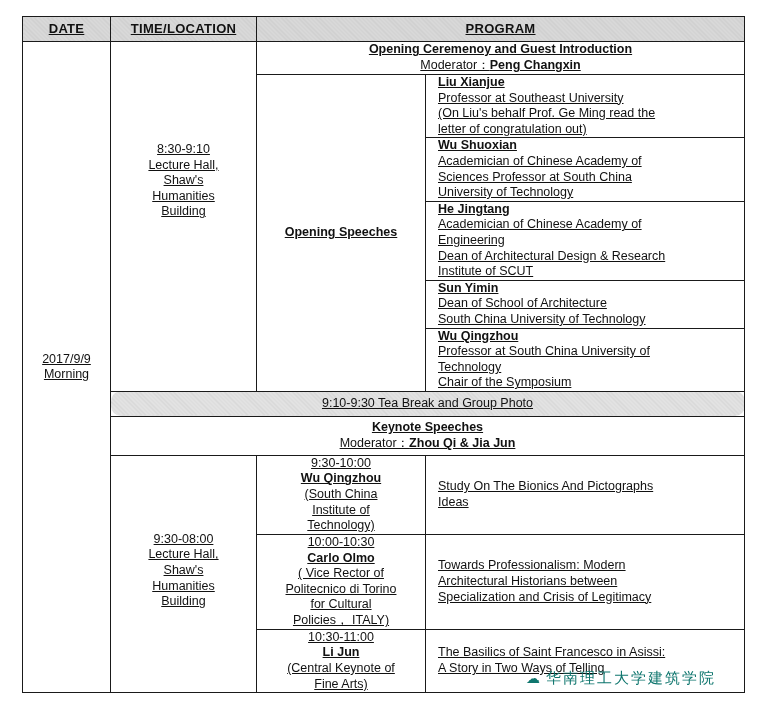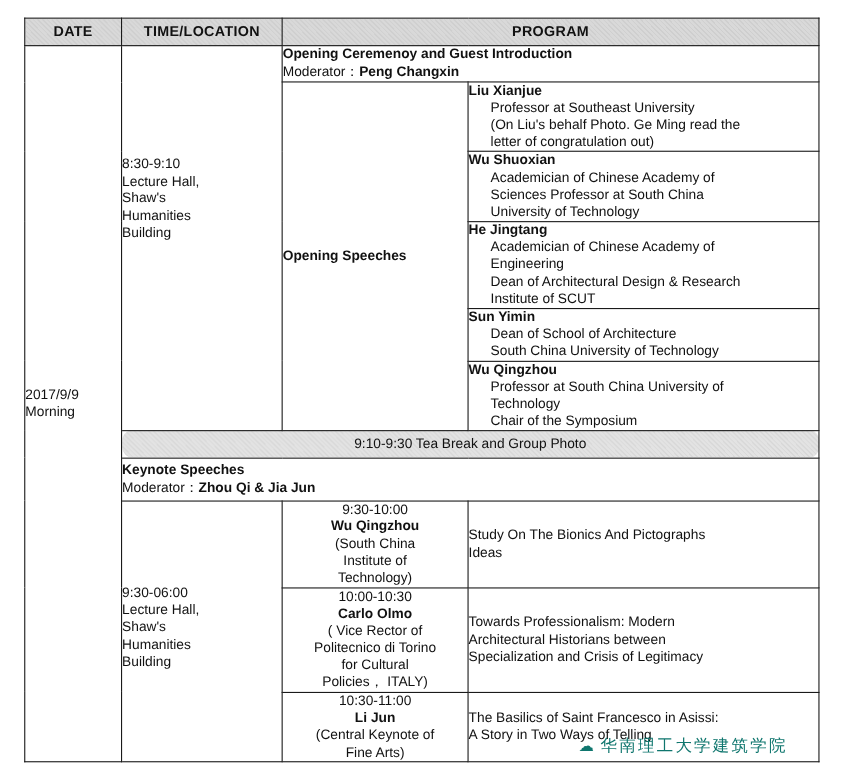--- a/index.html
+++ b/index.html
@@ -4,33 +4,33 @@
 <style>
   html, body { margin: 0; padding: 0; background: #ffffff; }
   body { width: 768px; height: 705px; position: relative; overflow: hidden;
          font-family: "Liberation Sans", "DejaVu Sans", sans-serif; color: #111; }
   table.sched {
     position: absolute; left: 22px; top: 16px;
     width: 722px; border-collapse: collapse; table-layout: fixed;
     font-size: 12.5px; line-height: 15.6px;
   }
   table.sched td, table.sched th {
-    border: 1.5px solid #1a1a1a; padding: 0 0; vertical-align: middle;
+    border: 1.5px solid #1a1a1a; padding: 0 12px; vertical-align: middle; text-decoration: underline;
   }
   table.sched th {
     height: 24px; font-weight: bold; font-size: 13px; letter-spacing: 0.3px;
     background-color: #d9d9d9;
     background-image: repeating-linear-gradient(45deg, rgba(0,0,0,0.05) 0 1px, transparent 1px 3px);
     text-align: center;
   }
-  .center { }
+  .center { text-align: center; }
   .bold { font-weight: bold; }
   .speaker { padding: 0 6px 0 8px; vertical-align: top; }
   .speaker .name { font-weight: bold; display: block; }
-  .speaker .role { display: block; margin-left: 20px; }
+  .speaker .role { display: block; }
   .tea {
     background-color: #e3e3e3;
     background-image: repeating-linear-gradient(45deg, rgba(0,0,0,0.05) 0 1px, transparent 1px 3px);
     text-align: center; height: 24px; border-radius: 10px;
   }
   .key-speaker { text-align: center; vertical-align: top; padding: 0 2px; }
   .key-title { padding: 0 8px; }
   .watermark {
     position: absolute; left: 526px; top: 669px; font-size: 15px;
     color: #0f766e; letter-spacing: 2px; white-space: nowrap;
@@ -70,21 +70,21 @@
     <td colspan="2" class="center">
       <div class="bold">Opening Ceremenoy and Guest Introduction</div>
       <div><span>Moderator：</span><span class="bold">Peng Changxin</span></div>
     </td>
   </tr>
   <tr style="height:63px">
     <td rowspan="5" class="center bold">Opening Speeches</td>
     <td class="speaker">
       <span class="name">Liu Xianjue</span>
       <span class="role">Professor at Southeast University</span>
-      <span class="role">(On Liu's behalf Photo. Ge Ming read the</span>
+      <span class="role">(On Liu's behalf Prof. Ge Ming read the</span>
       <span class="role">letter of congratulation out)</span>
     </td>
   </tr>
   <tr style="height:63px">
     <td class="speaker">
       <span class="name">Wu Shuoxian</span>
       <span class="role">Academician of Chinese Academy of</span>
       <span class="role">Sciences Professor at South China</span>
       <span class="role">University of Technology</span>
     </td>
@@ -120,21 +120,21 @@
 
   <tr style="height:39px">
     <td colspan="3" class="center">
       <div class="bold">Keynote Speeches</div>
       <div><span>Moderator：</span><span class="bold">Zhou Qi &amp; Jia Jun</span></div>
     </td>
   </tr>
 
   <tr style="height:79px">
     <td rowspan="3" class="center" style="vertical-align:top; padding-top:76px;">
-      <div>9:30-06:00</div>
+      <div>9:30-08:00</div>
       <div>Lecture Hall,</div>
       <div>Shaw's</div>
       <div>Humanities</div>
       <div>Building</div>
     </td>
     <td class="key-speaker">
       <div>9:30-10:00</div>
       <div class="bold">Wu Qingzhou</div>
       <div>(South China</div>
       <div>Institute of</div>

